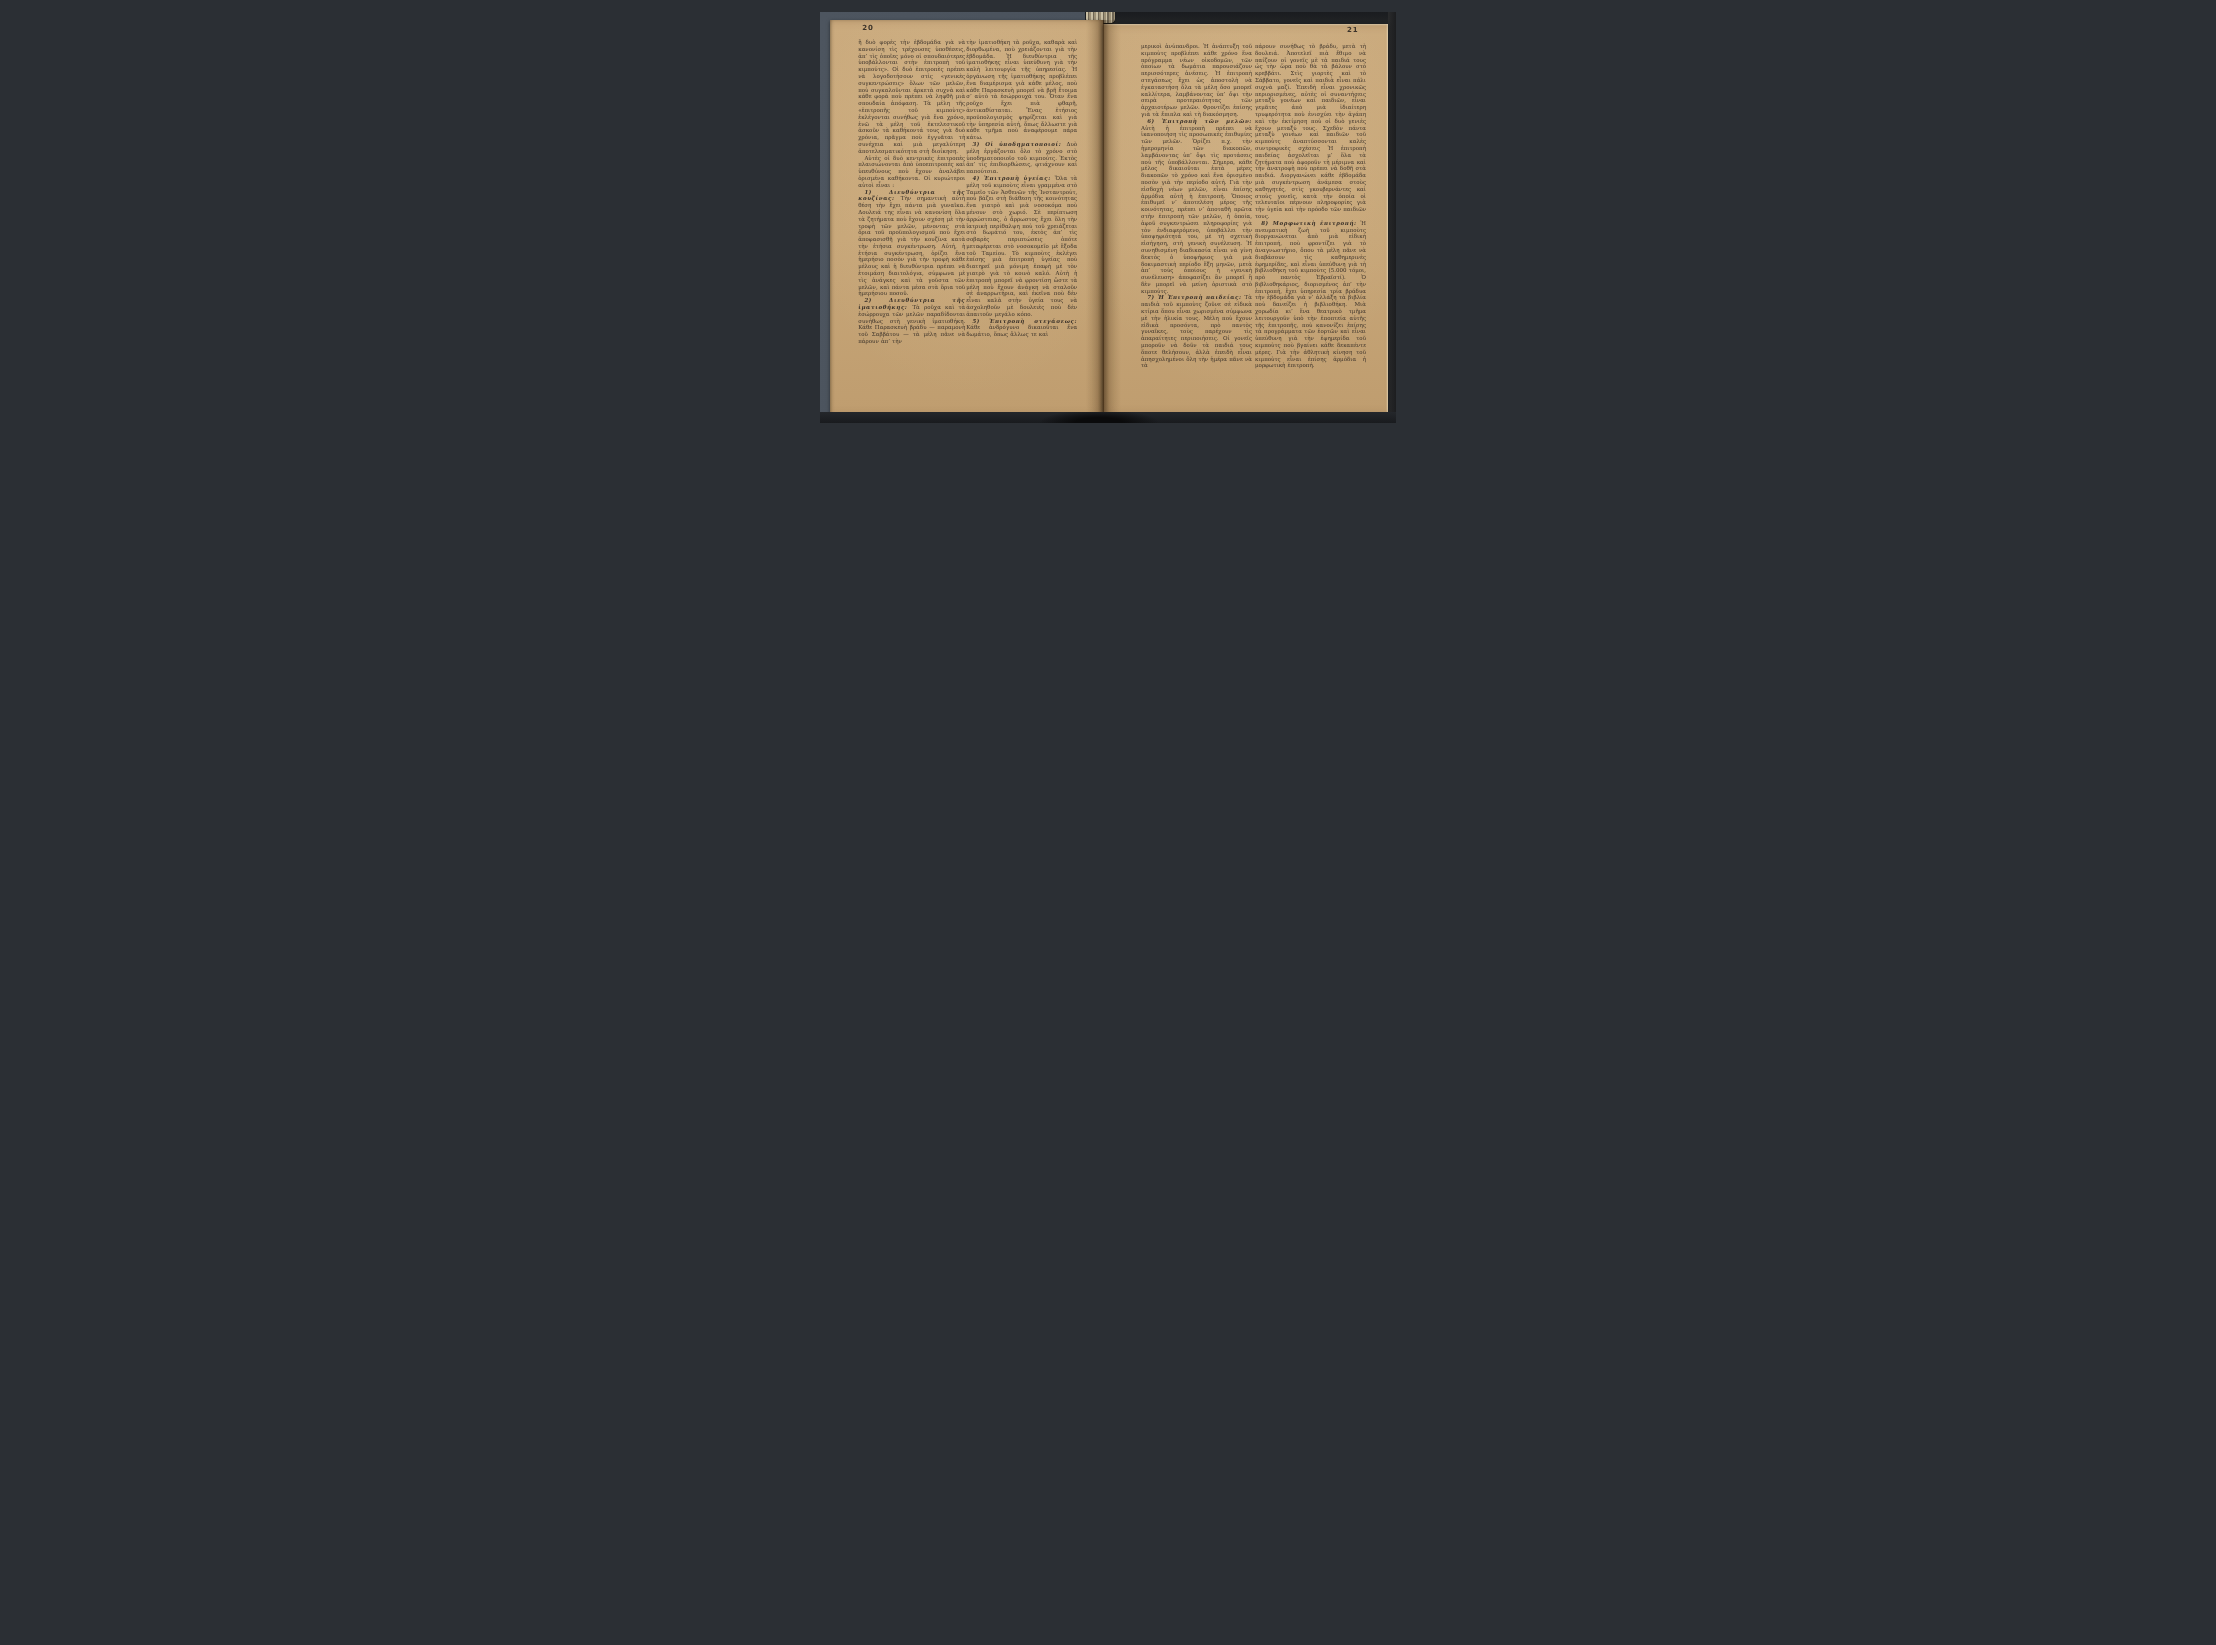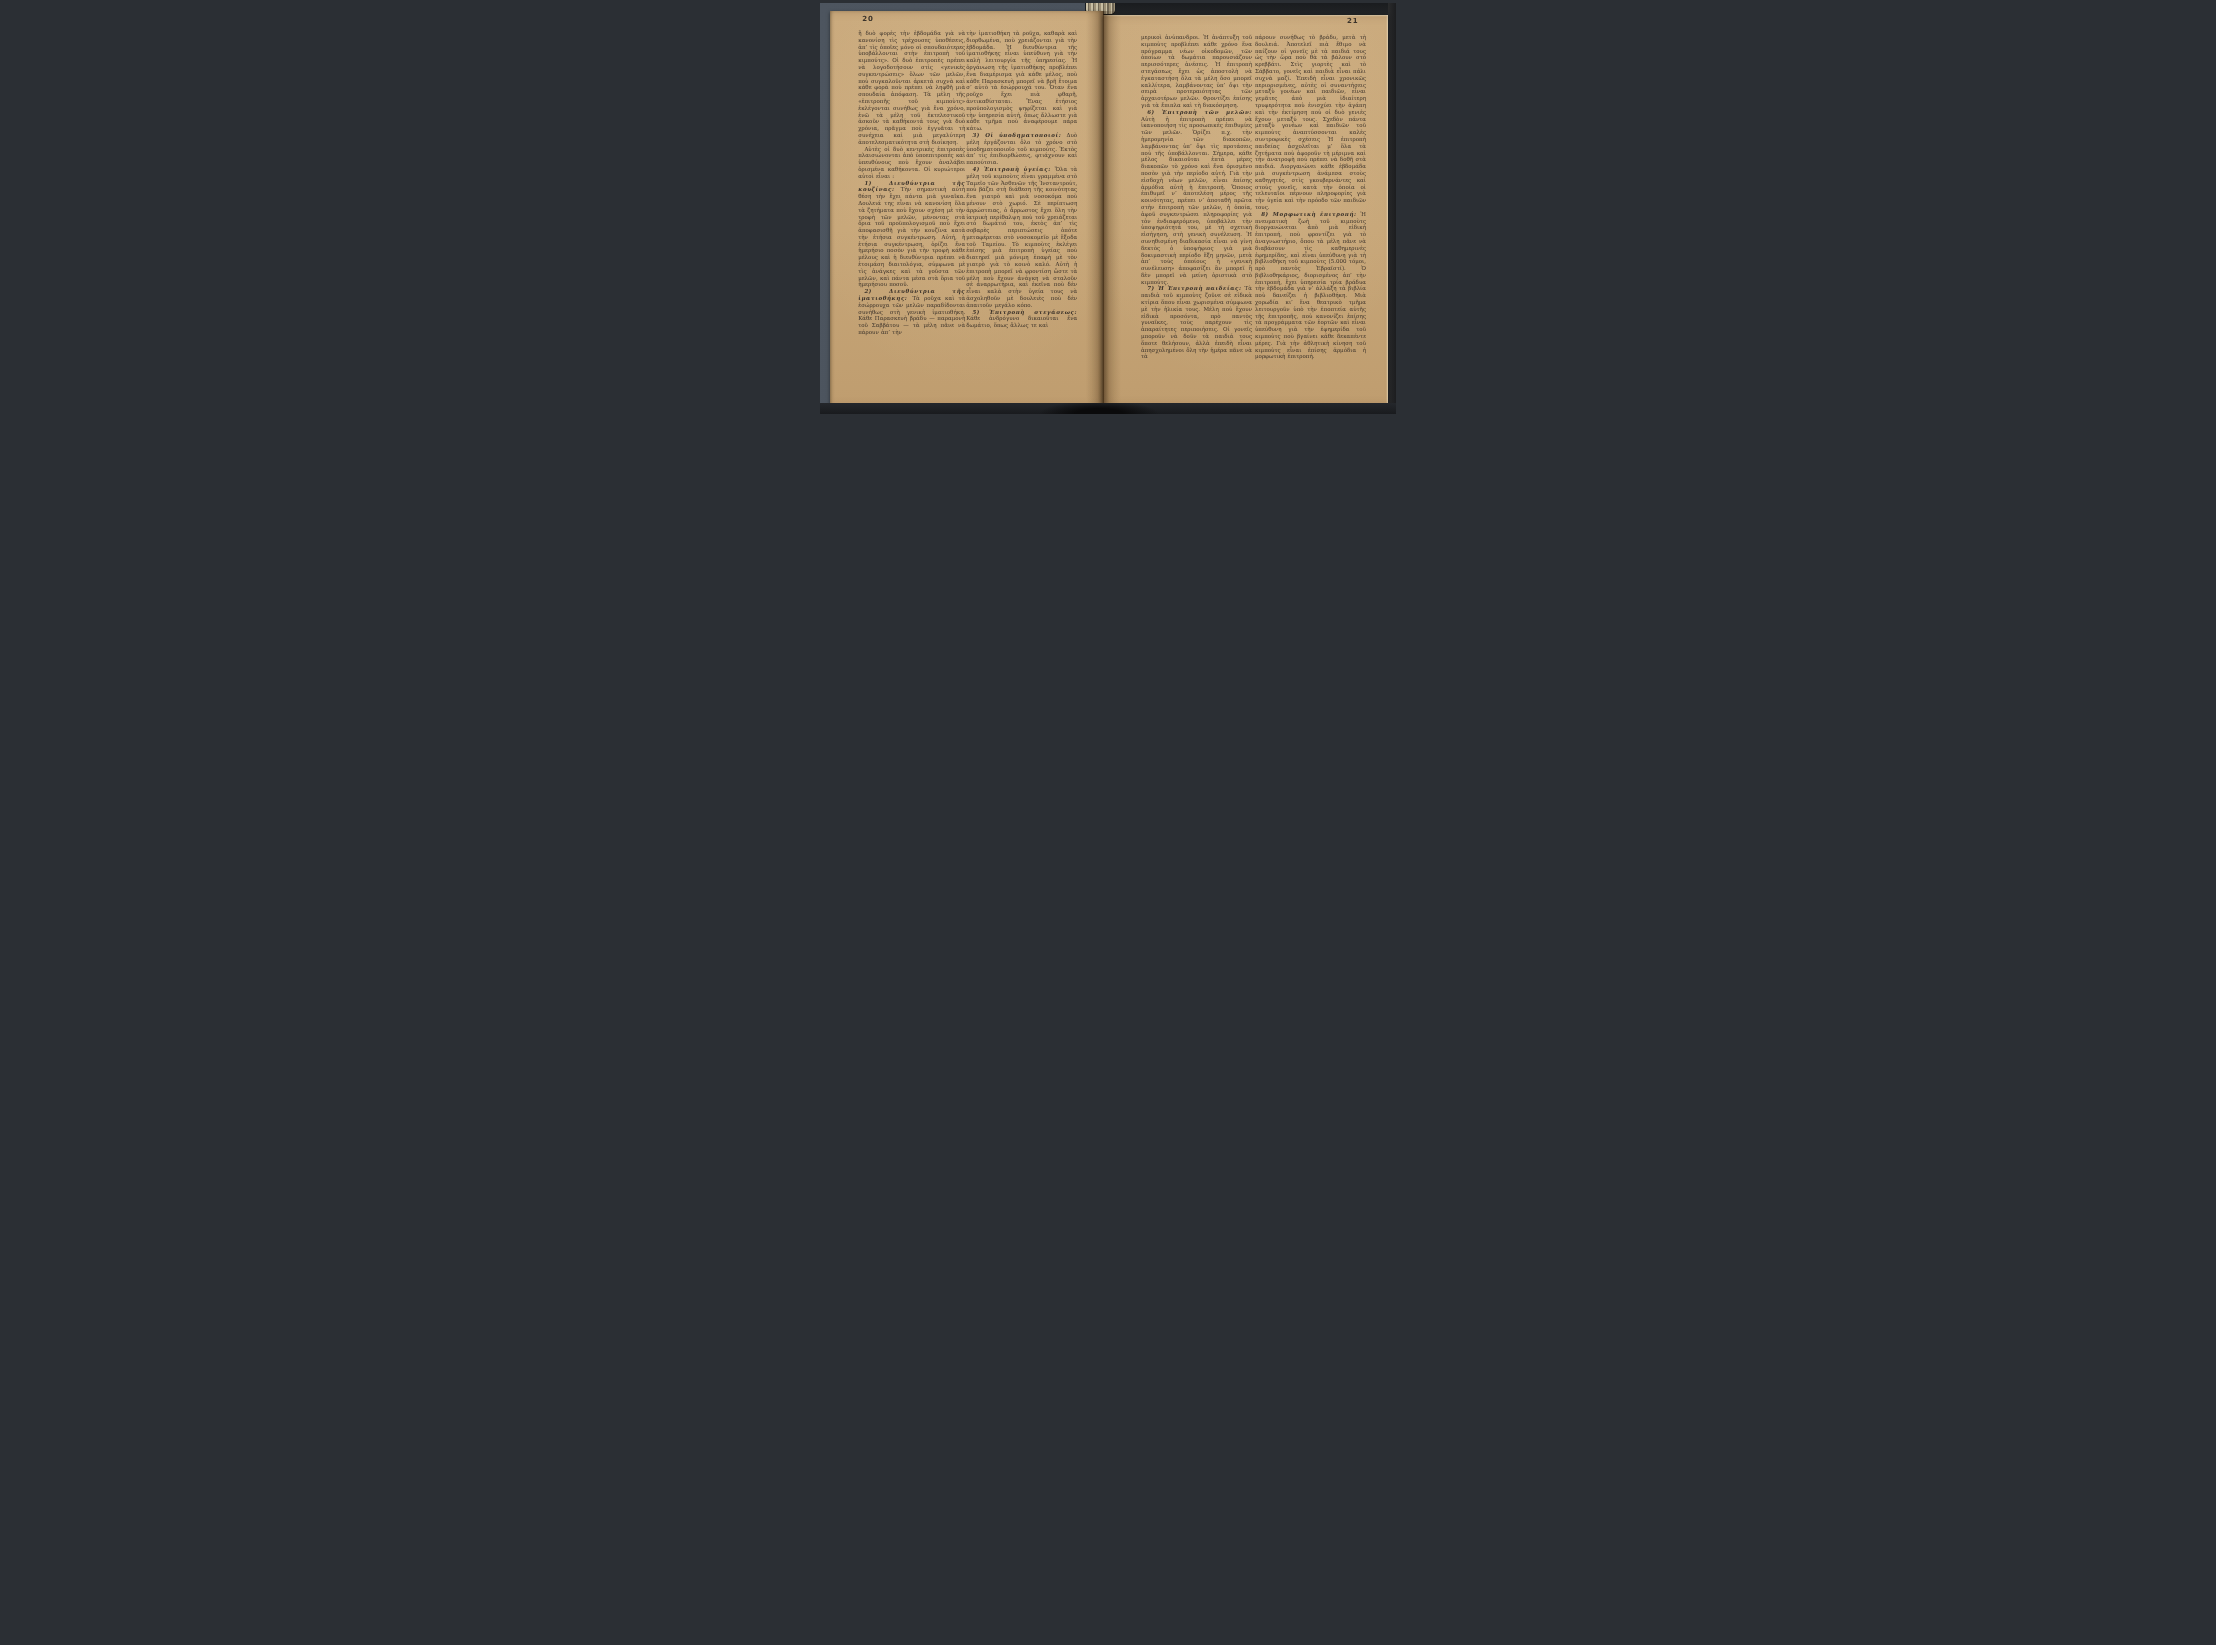--- a/index.html
+++ b/index.html
@@ -1,17 +1,17 @@
 <!DOCTYPE html>
 <html style="font-size:7px"><head>
 <meta charset="utf-8">
 <style>
   html,body{margin:0;padding:0;background:#2b2f34;}
   body{font-family:"DejaVu Serif","Liberation Serif",serif;}
-  #stage{position:relative;width:576px;height:411px;margin:3px auto;overflow:hidden;
+  #stage{position:relative;width:576px;height:411px;margin:12px auto;overflow:hidden;
          background:linear-gradient(100deg,#4d555f 0%,#49515b 55%,#3a3f45 78%,#2c2f33 100%);}
   
   .cover-top{position:absolute;left:265px;top:0;width:311px;height:13.7px;background:linear-gradient(180deg,#1a1c1f,#232527);}
   .cover-right{position:absolute;right:0;top:0;width:8px;height:100%;background:linear-gradient(90deg,#2a2b2c,#1c1d1f);}
   .cover-bottom{position:absolute;left:0;bottom:0;width:100%;height:11px;
          background:radial-gradient(80px 17.7px at 279px 100%,#0a0a0b 30%,rgba(10,10,11,0) 75%),linear-gradient(0deg,#191b1e,#24272b);}
   .headband{position:absolute;left:266px;top:0;width:29px;height:10.6px;border-radius:0 0 4.4px 4.4px;
          background:repeating-linear-gradient(90deg,#c9bfa4 0 1.8px,#6f6654 1.8px 3.1px,#9c9076 3.1px 4.9px);
          box-shadow:0 0.9px 1.3px rgba(0,0,0,.6);}
   .page{position:absolute;background:

